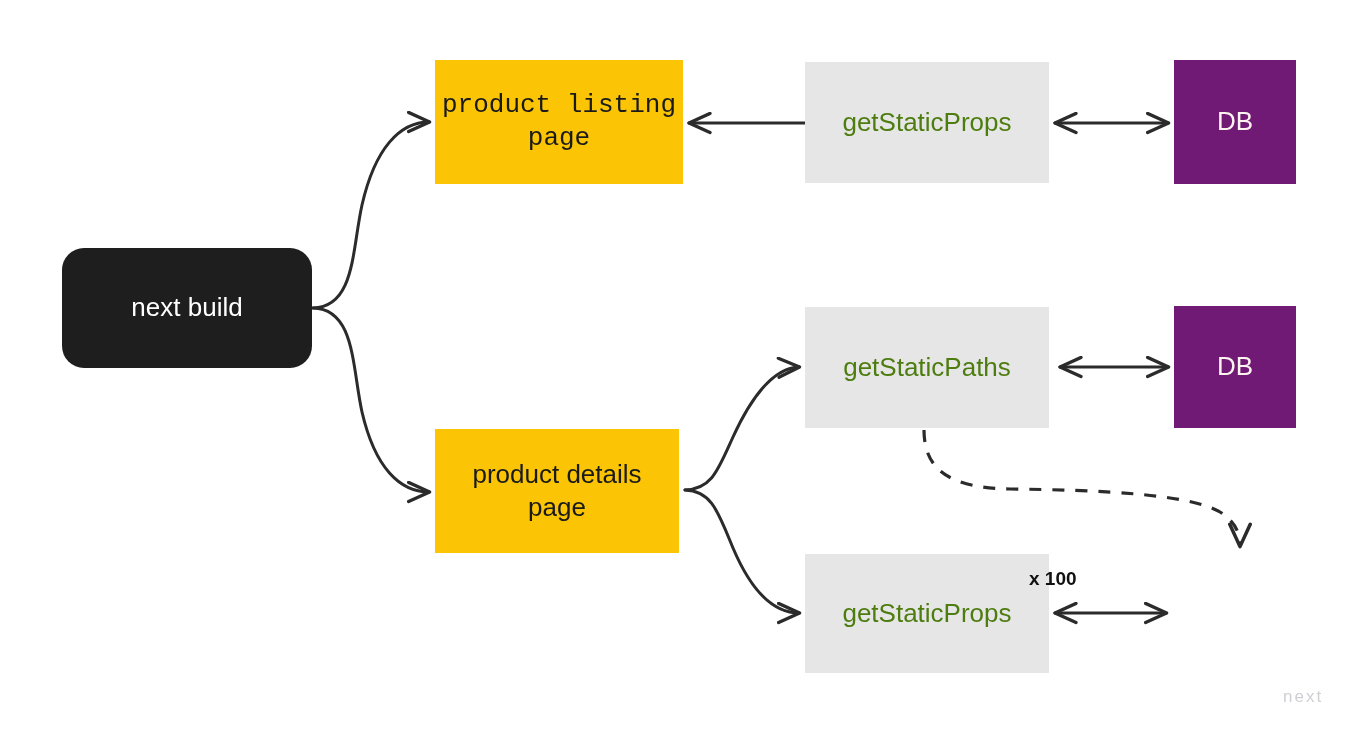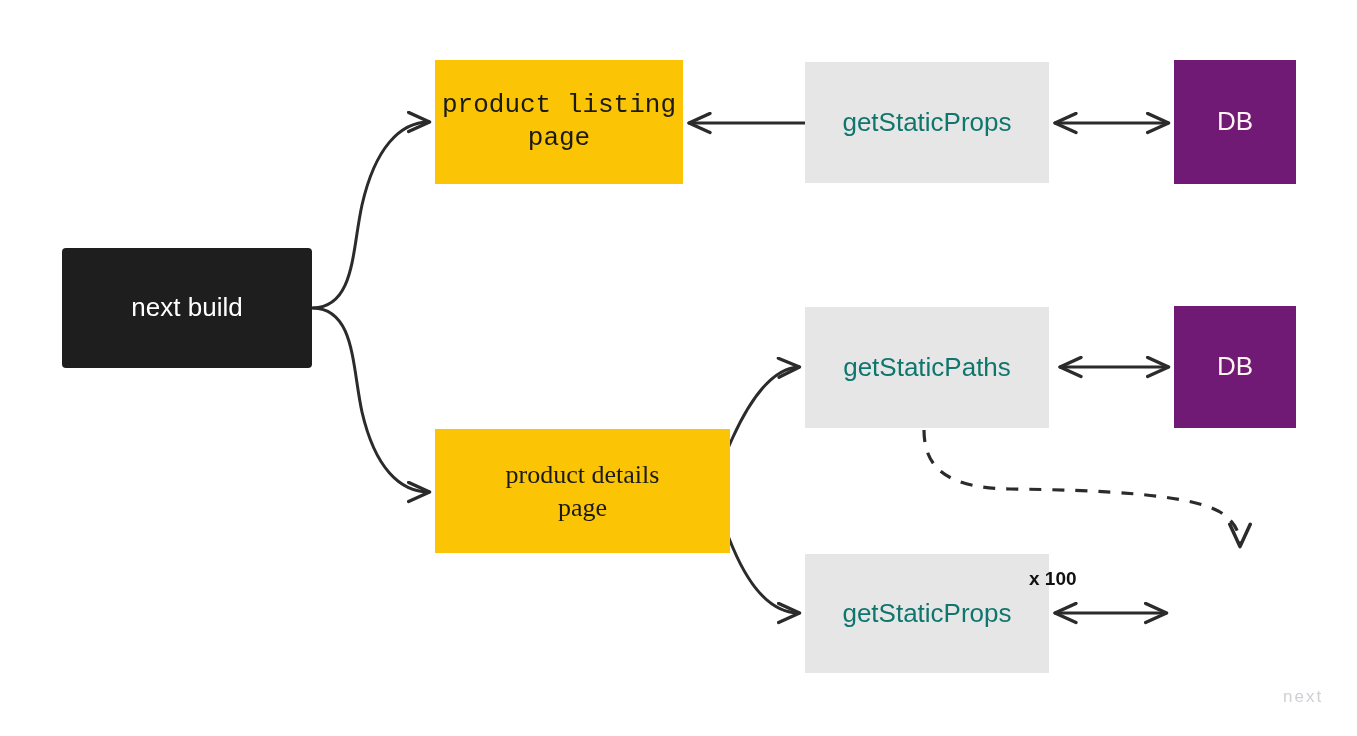--- a/index.html
+++ b/index.html
@@ -31,50 +31,49 @@
     white-space: pre-line;
   }
 
   
   #node-next-build {
     left: 62px;
     top: 248px;
     width: 250px;
     height: 120px;
     background: #1e1e1e;
-    border-radius: 4px;
+    border-radius: 22px;
     color: #ffffff;
     font-size: 26px;
   }
 
   
   .node-yellow {
     background: #fbc404;
     color: #1a1a1a;
     font-size: 26px;
   }
   #node-product-listing-page {
     left: 435px;
     top: 60px;
     width: 248px;
     height: 124px;
     font-family: Liberation Mono, monospace;
   }
   #node-product-details-page {
     left: 435px;
     top: 429px;
-    width: 295px;
+    width: 244px;
     height: 124px;
-    font-family: Liberation Serif, serif;
   }
 
   
   .node-gray {
     background: #e6e6e6;
-    color: #0f766e;
+    color: #4d7c0f;
     font-size: 26px;
   }
   #node-get-static-props-listing {
     left: 805px;
     top: 62px;
     width: 244px;
     height: 121px;
   }
   #node-get-static-paths {
     left: 805px;

